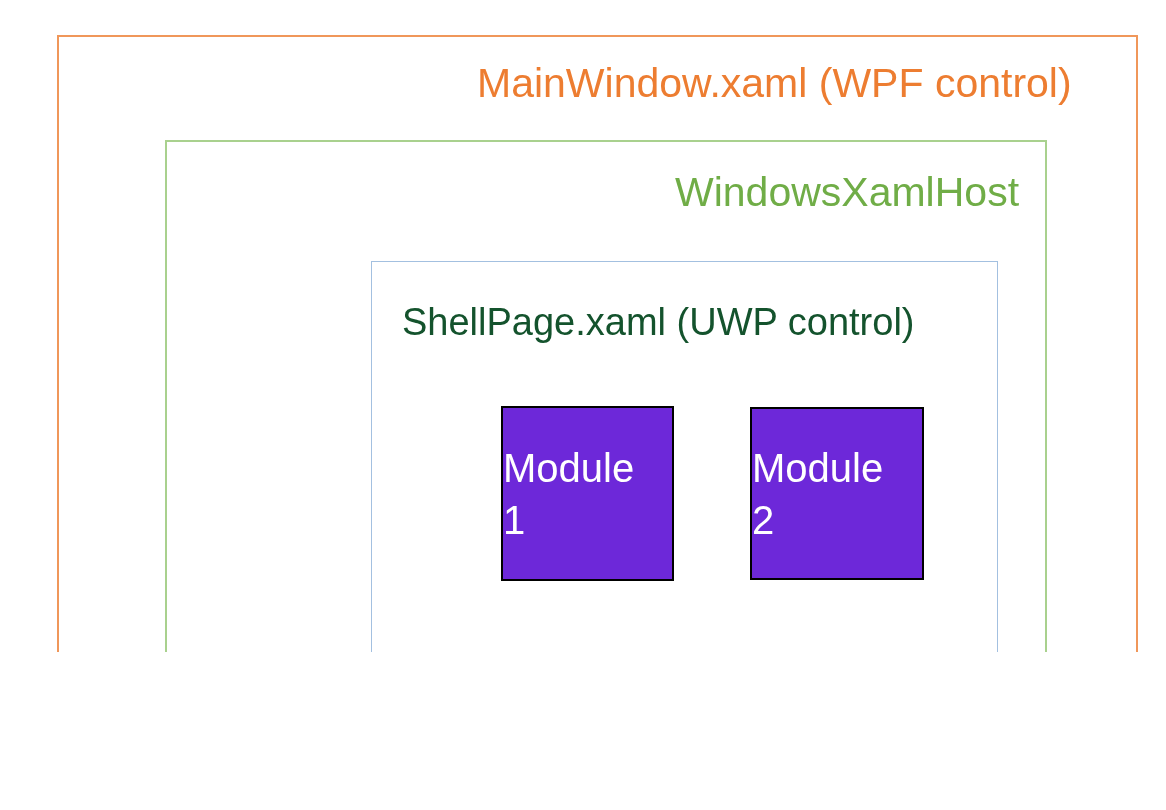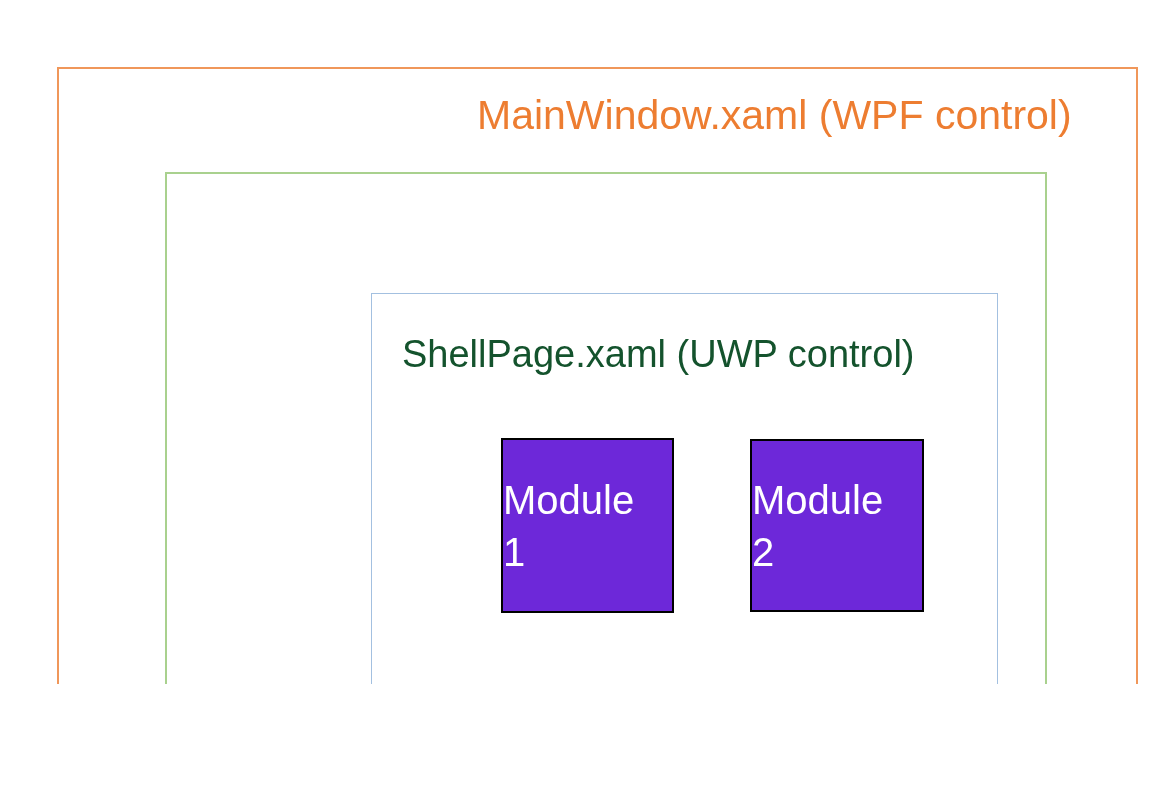--- a/index.html
+++ b/index.html
@@ -7,21 +7,20 @@
     padding: 0;
     background: #ffffff;
     font-family: "Liberation Sans", sans-serif;
   }
   .canvas {
     position: relative;
     width: 1166px;
     height: 652px;
     background: #ffffff;
     overflow: hidden;
-    margin-top: 32px;
   }
   .box {
     position: absolute;
     background: transparent;
     box-sizing: border-box;
   }
   .outer-box {
     left: 57px; top: 35px;
     width: 1081px; height: 728px;
     border: 2px solid #F0975A;
@@ -81,20 +80,21 @@
 </style>
 </head>
 <body>
 
 <div class="canvas">
 
   <div class="box outer-box"></div>
   <div class="label outer-label">MainWindow.xaml (WPF control)</div>
 
   <div class="box host-box"></div>
+  <div class="label host-label">WindowsXamlHost</div>
 
   <div class="box shell-box"></div>
   <div class="label shell-label">ShellPage.xaml (UWP control)</div>
 
   <div class="module module-1">
     <span>Module</span>
     <span>1</span>
   </div>
 
   <div class="module module-2">

